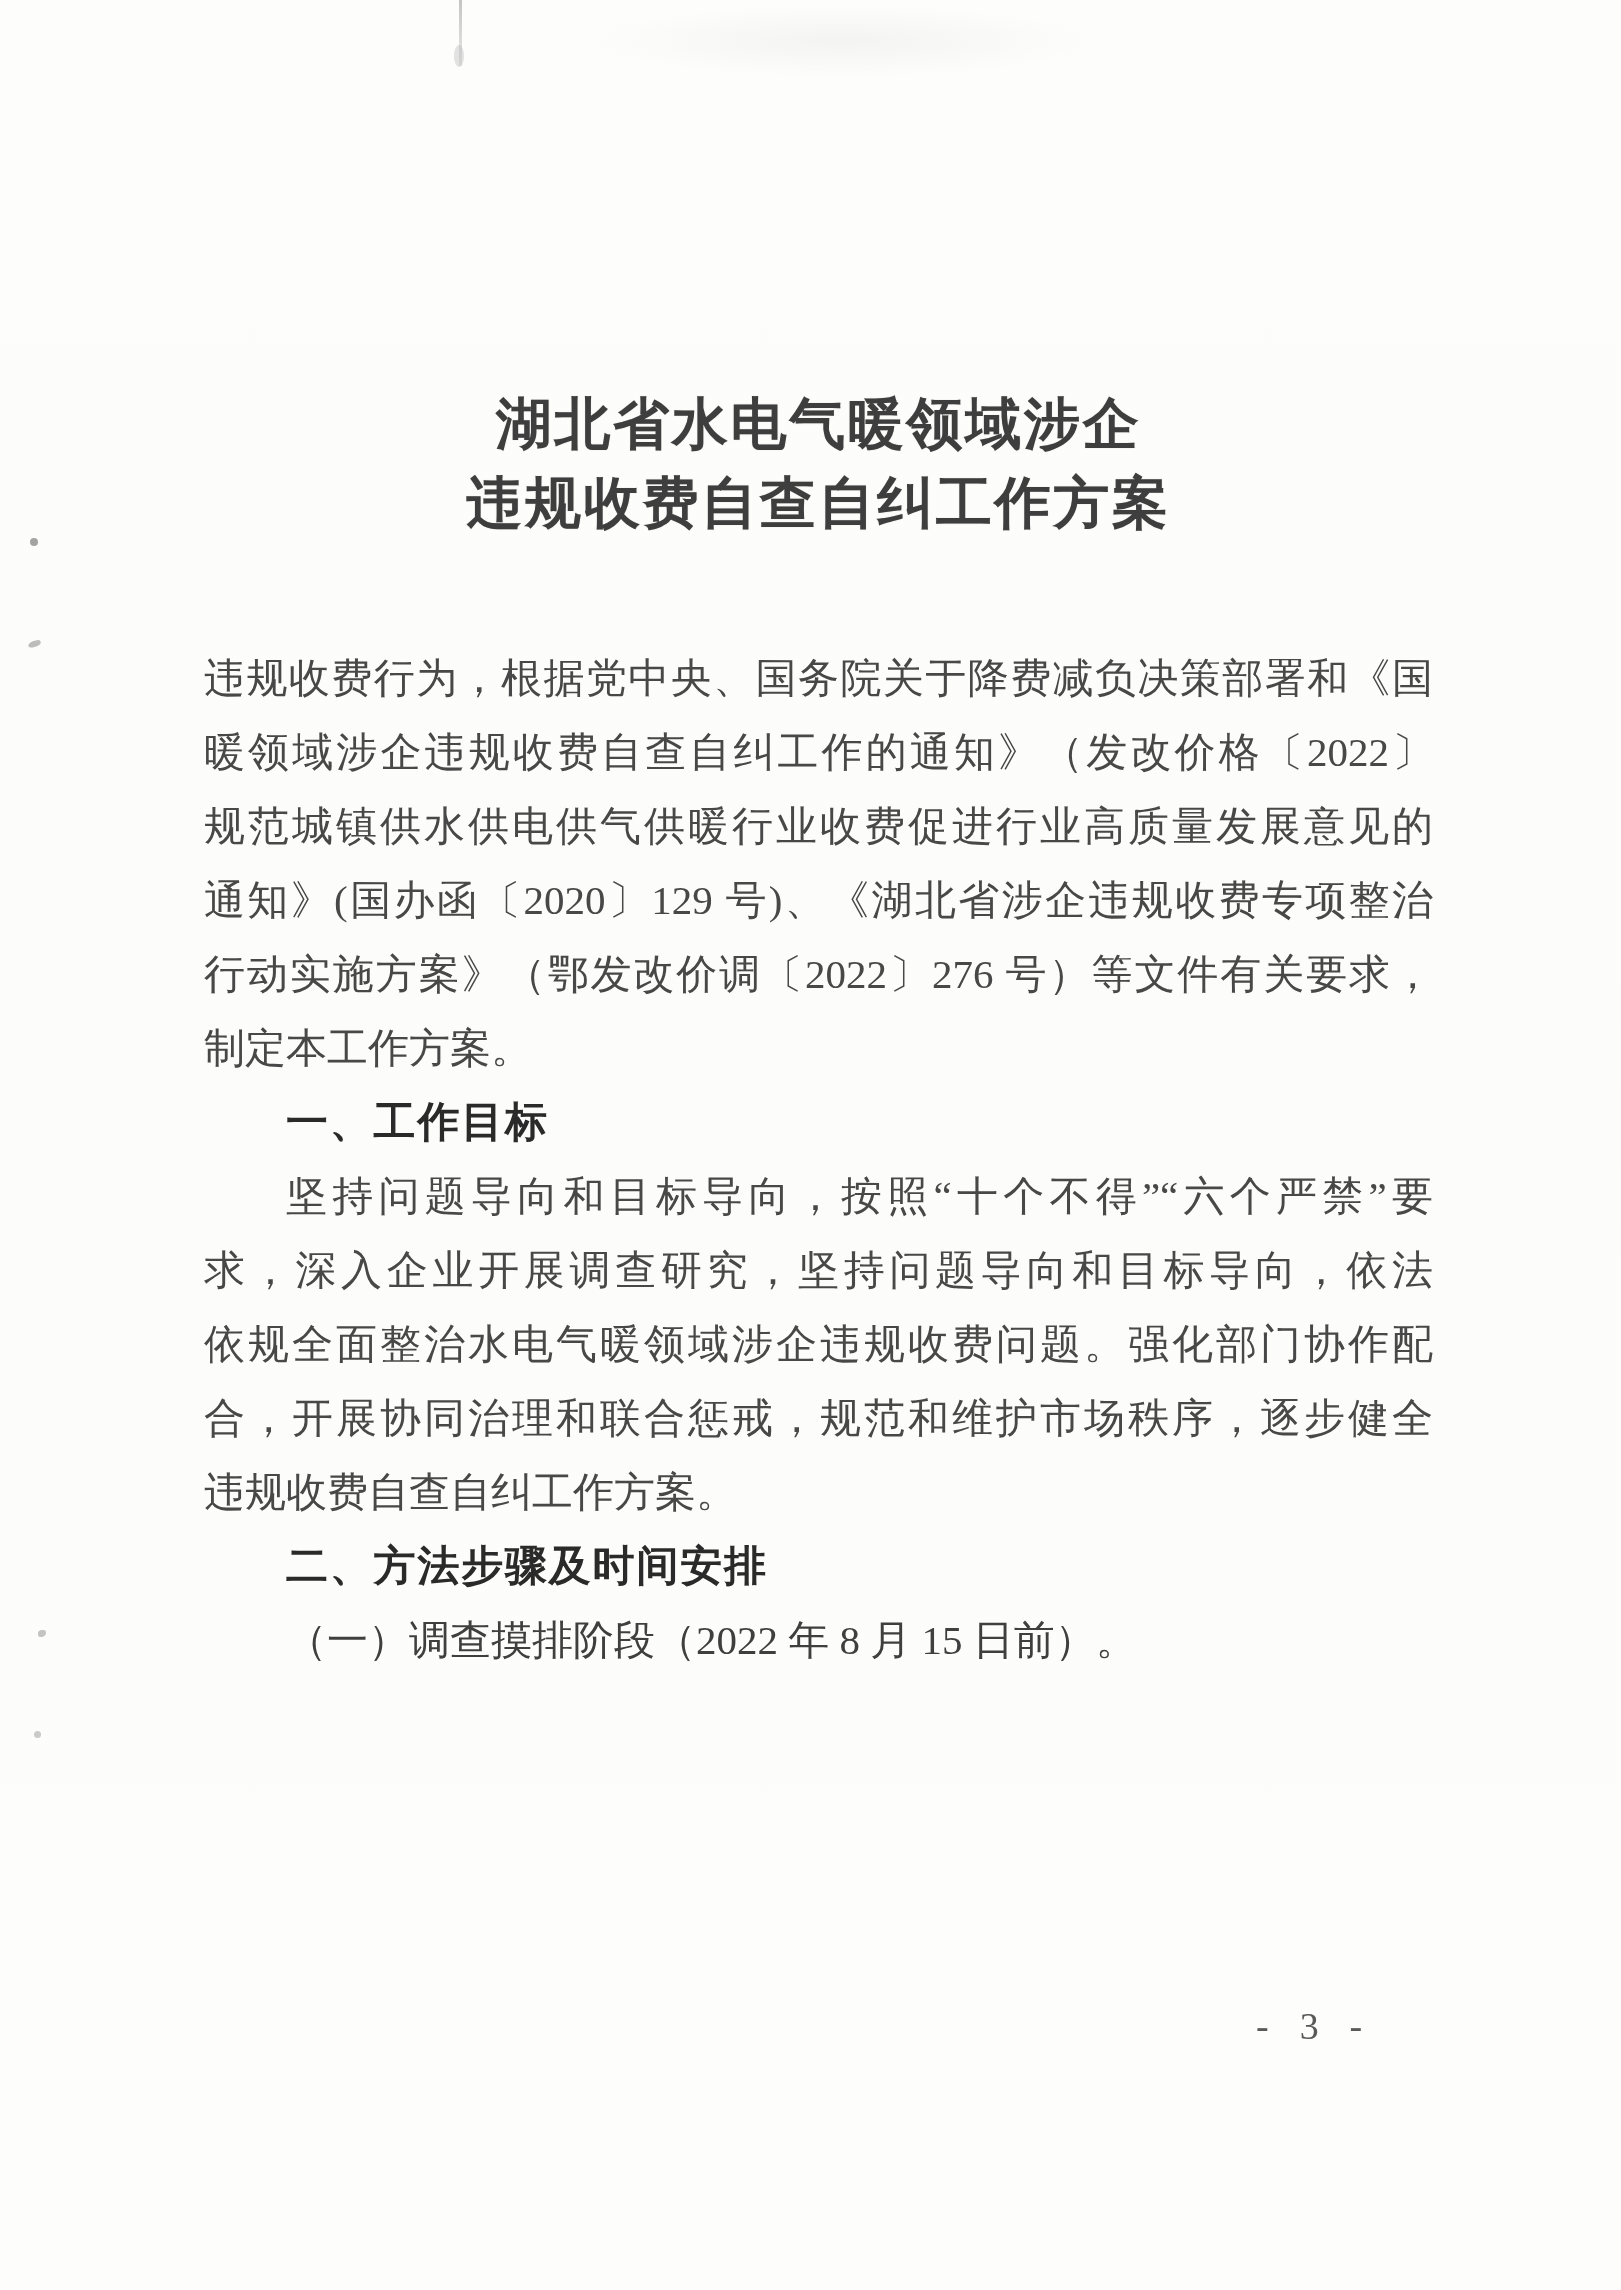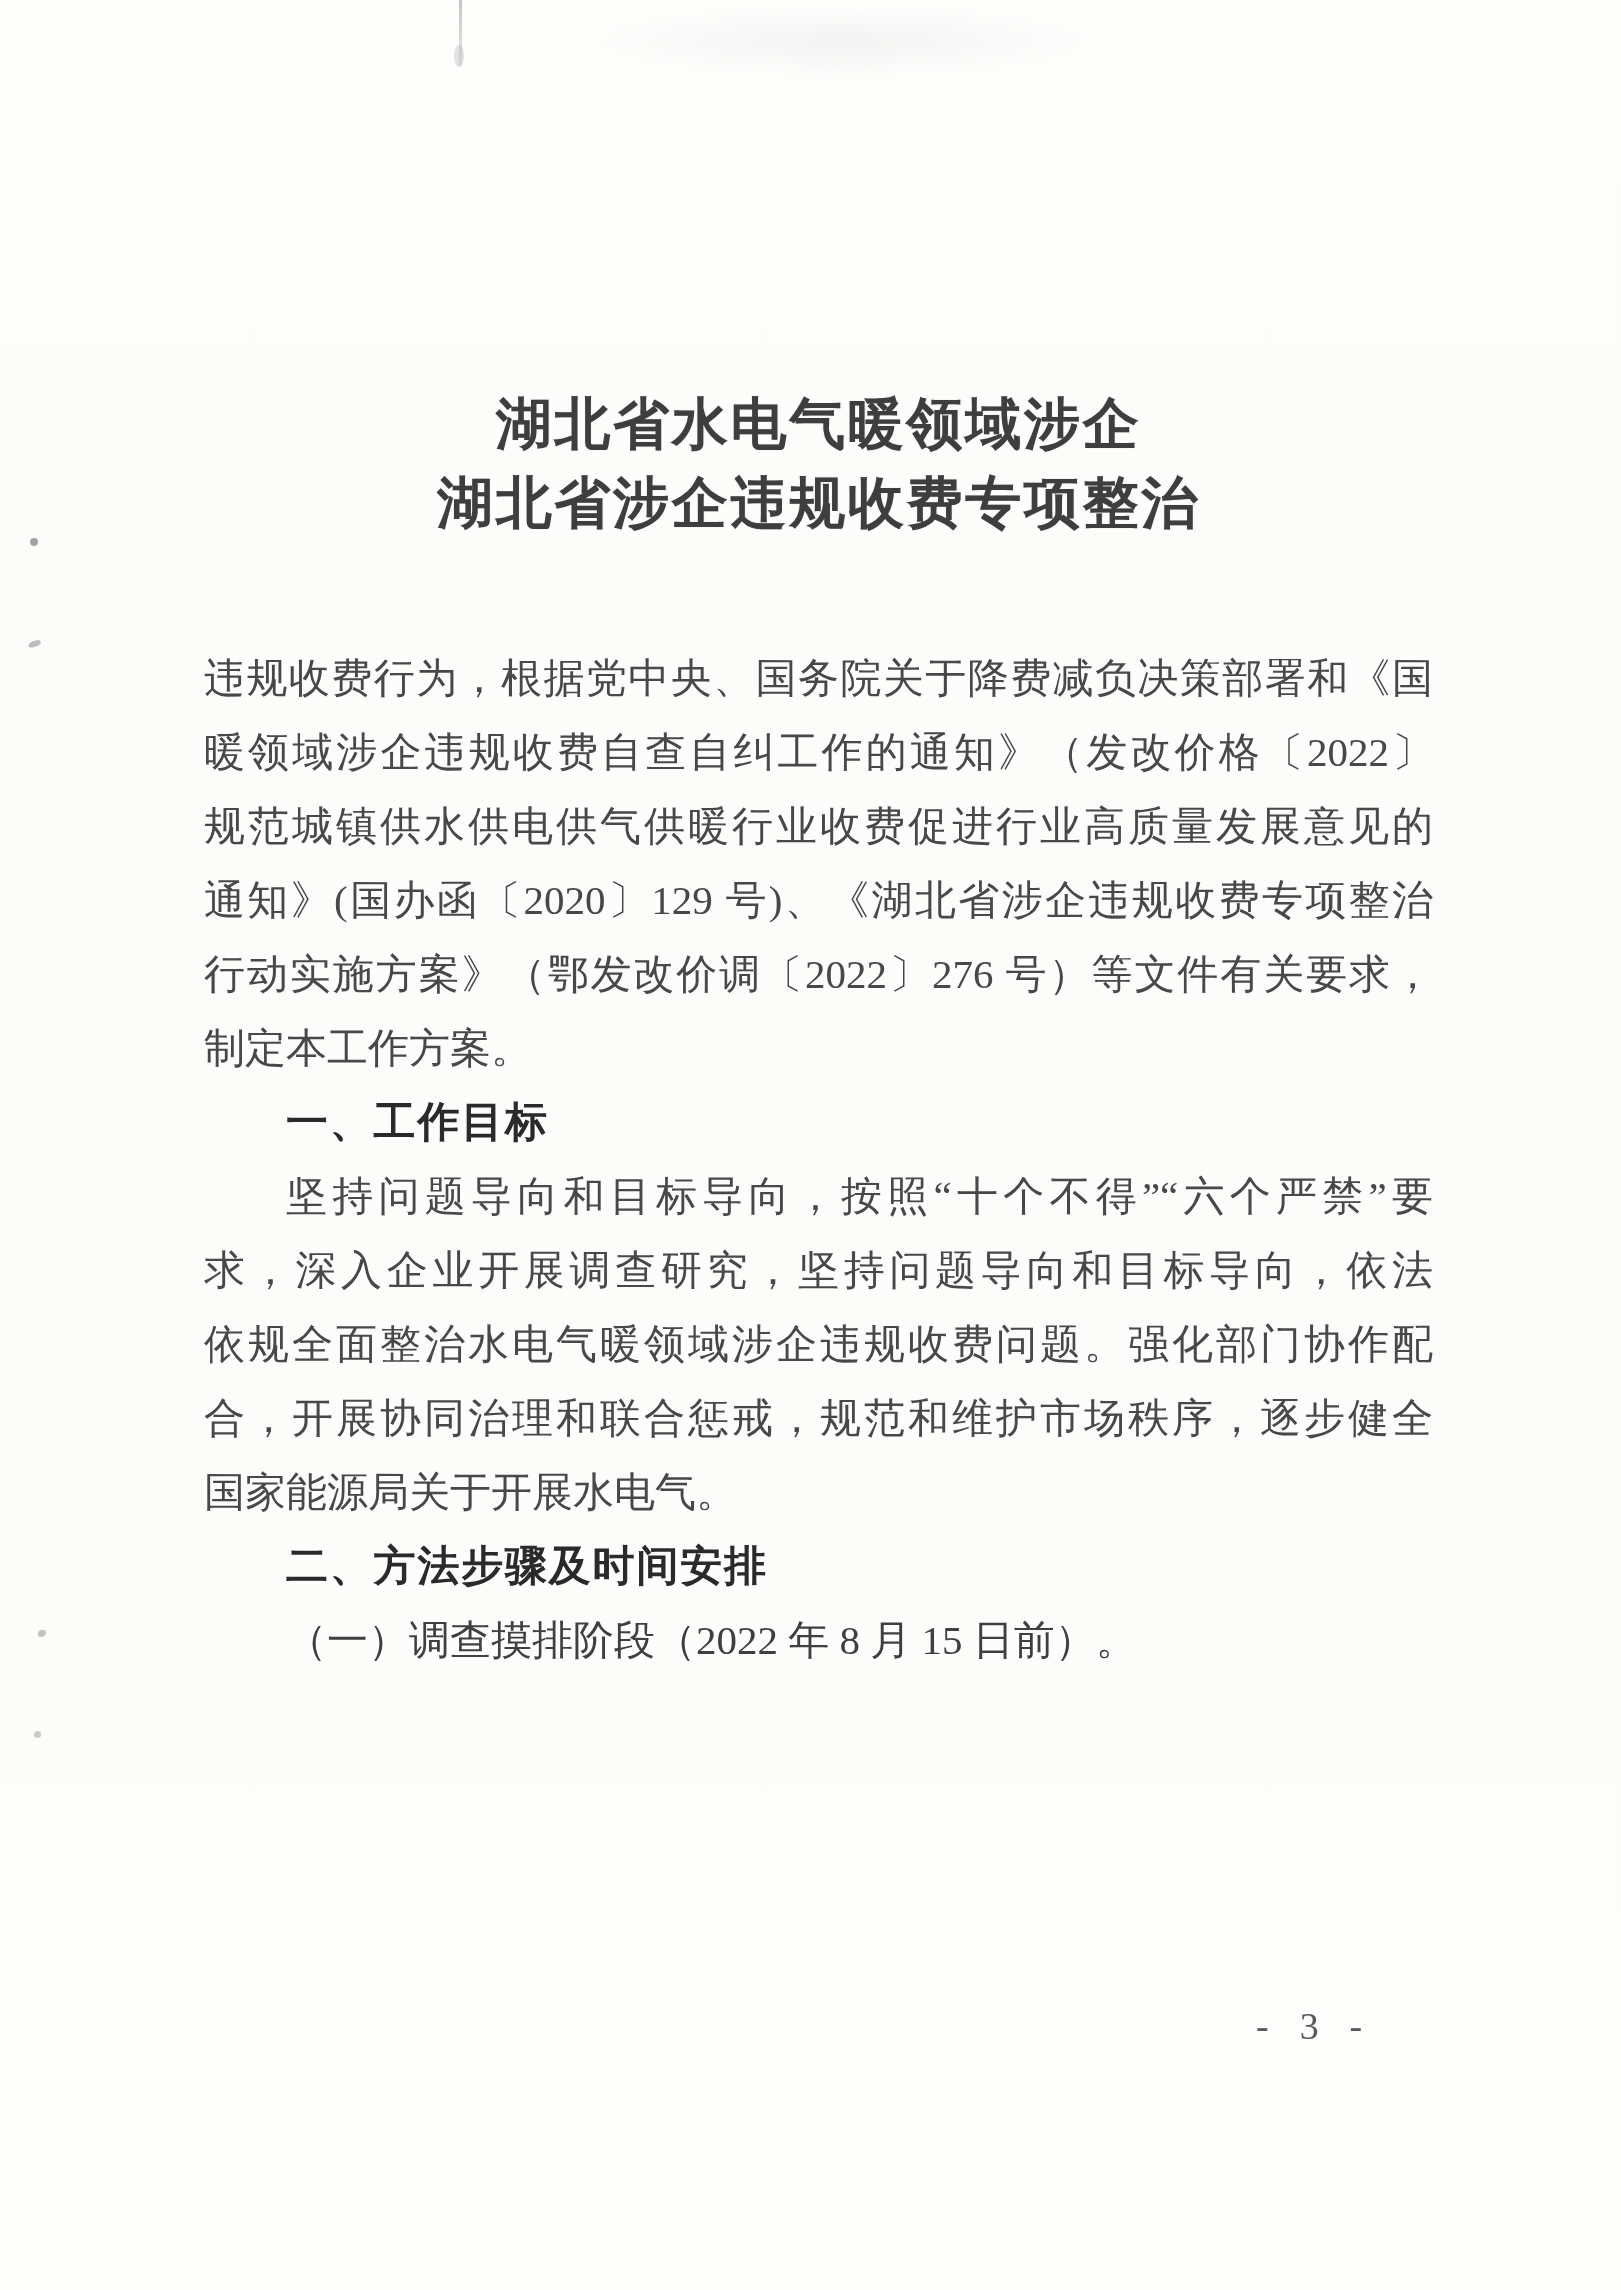--- a/index.html
+++ b/index.html
@@ -94,36 +94,36 @@
   <div class="artifact artifact-vline"></div>
   <div class="artifact artifact-vblob"></div>
   <div class="artifact smudge-top"></div>
   <div class="artifact speck speck-1"></div>
   <div class="artifact speck speck-2"></div>
   <div class="artifact speck speck-3"></div>
   <div class="artifact speck speck-4"></div>
 
   <div class="doc-title">
     <div>湖北省水电气暖领域涉企</div>
-    <div>湖北省涉企违规收费专项整治</div>
+    <div>违规收费自查自纠工作方案</div>
   </div>
 
   <div class="doc-body">
       <div class="line fill">违规收费行为，根据党中央、国务院关于降费减负决策部署和《国</div>
       <div class="line fill">暖领域涉企违规收费自查自纠工作的通知》（发改价格〔2022〕</div>
       <div class="line fill">规范城镇供水供电供气供暖行业收费促进行业高质量发展意见的</div>
       <div class="line fill">通知》(国办函〔2020〕129 号)、《湖北省涉企违规收费专项整治</div>
       <div class="line fill">行动实施方案》（鄂发改价调〔2022〕276 号）等文件有关要求，</div>
       <div class="line">制定本工作方案。</div>
       <div class="line indent heading">一、工作目标</div>
       <div class="line fill indent">坚持问题导向和目标导向，按照“十个不得”“六个严禁”要</div>
       <div class="line fill">求，深入企业开展调查研究，坚持问题导向和目标导向，依法</div>
       <div class="line fill">依规全面整治水电气暖领域涉企违规收费问题。强化部门协作配</div>
       <div class="line fill">合，开展协同治理和联合惩戒，规范和维护市场秩序，逐步健全</div>
-      <div class="line">国家能源局关于开展水电气。</div>
+      <div class="line">违规收费自查自纠工作方案。</div>
       <div class="line indent heading">二、方法步骤及时间安排</div>
       <div class="line indent kai">（一）调查摸排阶段（2022 年 8 月 15 日前）。</div>
     </div>
 
   <div class="page-number">- 3 -</div>
 
 </div>
 
 
 </body></html>

